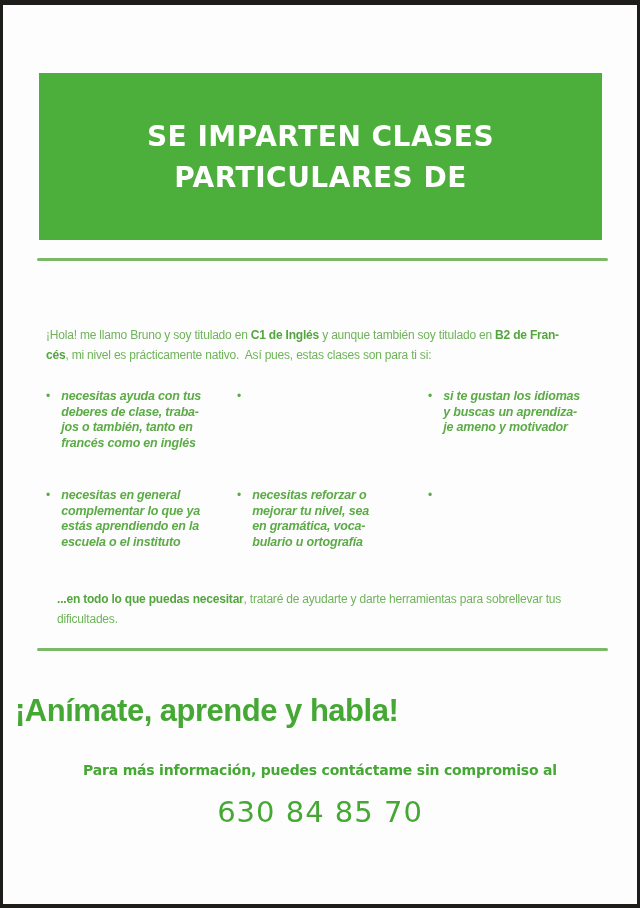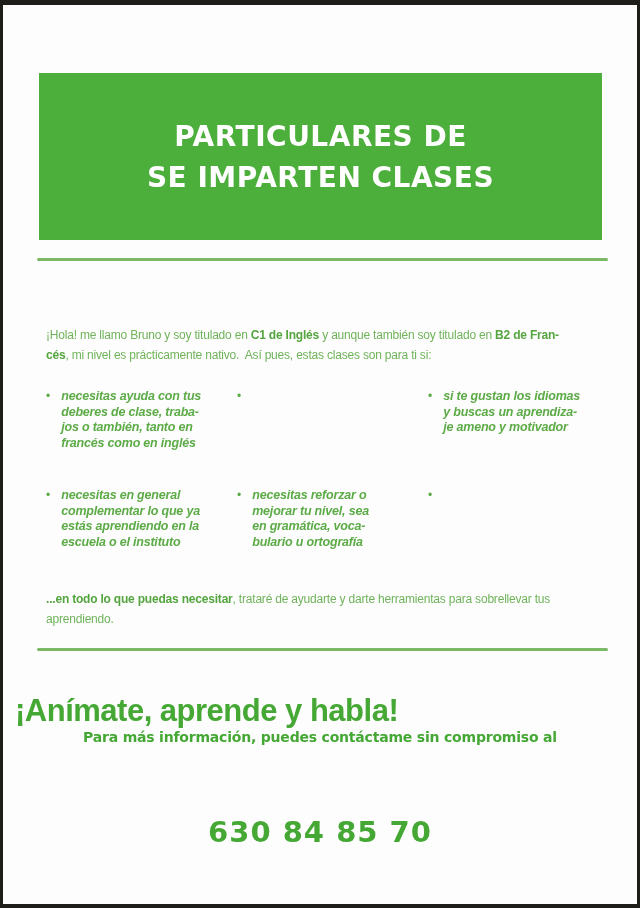--- a/index.html
+++ b/index.html
@@ -95,21 +95,21 @@
     font-weight:700;
     font-size:12.5px;
     line-height:15.5px;
     letter-spacing:-0.2px;
     color:var(--bullet-green);
   }
 
   
   .closing{
     position:absolute;
-    left:43px; top:584px;
+    left:54px; top:584px;
     color:var(--text-green);
     font-size:12px;
     letter-spacing:-0.2px;
     line-height:20px;
   }
   .closing .line{ white-space:pre; }
 
   
   .cta-headline{
     position:absolute;
@@ -117,61 +117,60 @@
     width:100%;
     text-align:left;
     font-family:Liberation Sans, sans-serif;
     font-weight:700;
     font-size:31px;
     color:var(--heading-green);
     letter-spacing:-0.5px;
   }
   .cta-contact{
     position:absolute;
-    left:0; top:724px;
+    left:0; top:757px;
     width:100%;
     text-align:center;
     font-family:"DejaVu Sans",sans-serif;
     font-weight:700;
     font-size:14px;
     color:var(--heading-green);
     letter-spacing:-0.2px;
   }
   .cta-phone{
     position:absolute;
     left:0; top:790px;
     width:100%;
     text-align:center;
     font-family:"DejaVu Sans",sans-serif;
-    font-weight:700;
+    font-weight:400;
     font-size:29px;
     letter-spacing:1px;
     color:var(--heading-green);
-    margin-top:20px;
   }
   .cta-channels{
     position:absolute;
     left:0; top:830px;
     width:100%;
     text-align:center;
     font-family:"DejaVu Sans",sans-serif;
     font-weight:700;
     font-size:14px;
     color:var(--heading-green);
     letter-spacing:-0.2px;
   }
 </style>
 </head>
 <body>
 
 <div class="page">
 
   <div class="banner">
+    <div class="title-line">SE IMPARTEN CLASES</div>
     <div class="title-line">PARTICULARES DE</div>
-    <div class="title-line">SE IMPARTEN CLASES</div>
   </div>
 
   <div class="divider top"></div>
 
   <div class="intro">
     <div class="line"><span>¡Hola! me llamo Bruno y soy titulado en </span><span class="hl">C1 de Inglés</span><span> y aunque también soy titulado en </span><span class="hl">B2 de Fran-</span></div>
     <div class="line"><span class="hl">cés</span><span>, mi nivel es prácticamente nativo.  Así pues, estas clases son para ti si:</span></div>
   </div>
 
   <div class="bullets">
@@ -205,21 +204,21 @@
 en gramática, voca-
 bulario u ortografía</span>
     </div>
     <div class="bullet-item">
       <span class="bullet-dot">•</span>
     </div>
   </div>
 
   <div class="closing">
     <div class="line"><span class="hl">...en todo lo que puedas necesitar</span><span>, trataré de ayudarte y darte herramientas para sobrellevar tus</span></div>
-    <div class="line">aprendiendo.</div>
+    <div class="line">dificultades.</div>
   </div>
 
   <div class="divider bottom"></div>
 
   <div class="cta-headline">¡Anímate, aprende y habla!</div>
   <div class="cta-contact">Para más información, puedes contáctame sin compromiso al</div>
   <div class="cta-phone">630 84 85 70</div>
 
 </div>
 

